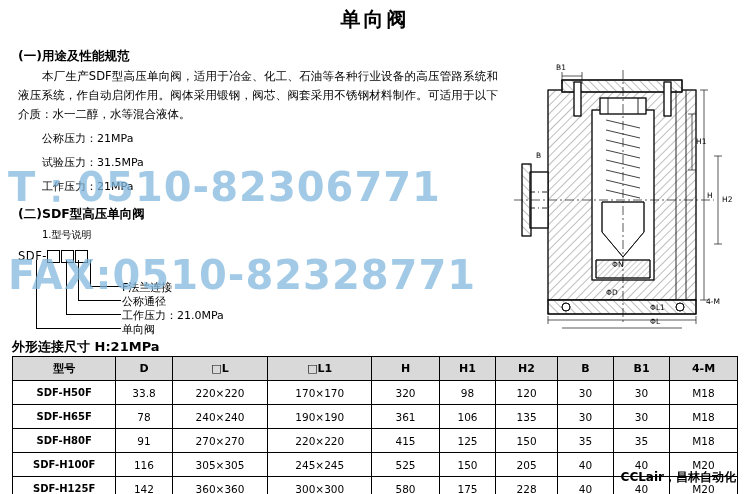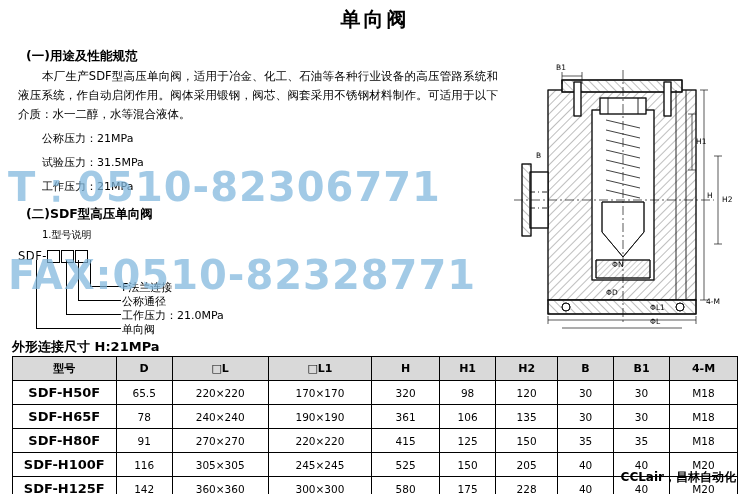--- a/index.html
+++ b/index.html
@@ -36,21 +36,20 @@
     left: 18px;
     top: 46px;
     width: 480px;
     font-size: 11.5px;
     line-height: 1.55;
   }
   .sec-head {
     font-weight: bold;
     font-size: 12.5px;
     margin-bottom: 2px;
-    margin-left: 8px;
   }
   .para {
     text-indent: 24px;
     text-align: justify;
     line-height: 1.62;
     font-size: 11.5px;
   }
   .spec-line {
     margin-left: 24px;
     margin-top: 7px;
@@ -145,21 +144,21 @@
     height: 23px;
     font-weight: normal;
   }
   table.dims thead th {
     background: #d9d9d9;
     font-weight: bold;
     font-size: 11px;
   }
   table.dims tbody td:first-child {
     font-weight: bold;
-    font-size: 13px;
+    font-size: 10px;
   }
   .footer {
     position: absolute;
     right: 14px;
     bottom: 8px;
     font-size: 12px;
     font-weight: bold;
   }
 </style>
 </head>
@@ -329,21 +328,21 @@
         <th style="width:56px">H1</th>
         <th style="width:62px">H2</th>
         <th style="width:56px">B</th>
         <th style="width:56px">B1</th>
         <th style="width:68px">4-M</th>
       </tr>
     </thead>
     <tbody>
       <tr>
         <td>SDF-H50F</td>
-        <td>65.5</td>
+        <td>33.8</td>
         <td>220×220</td>
         <td>170×170</td>
         <td>320</td>
         <td>98</td>
         <td>120</td>
         <td>30</td>
         <td>30</td>
         <td>M18</td>
       </tr>
       <tr>

